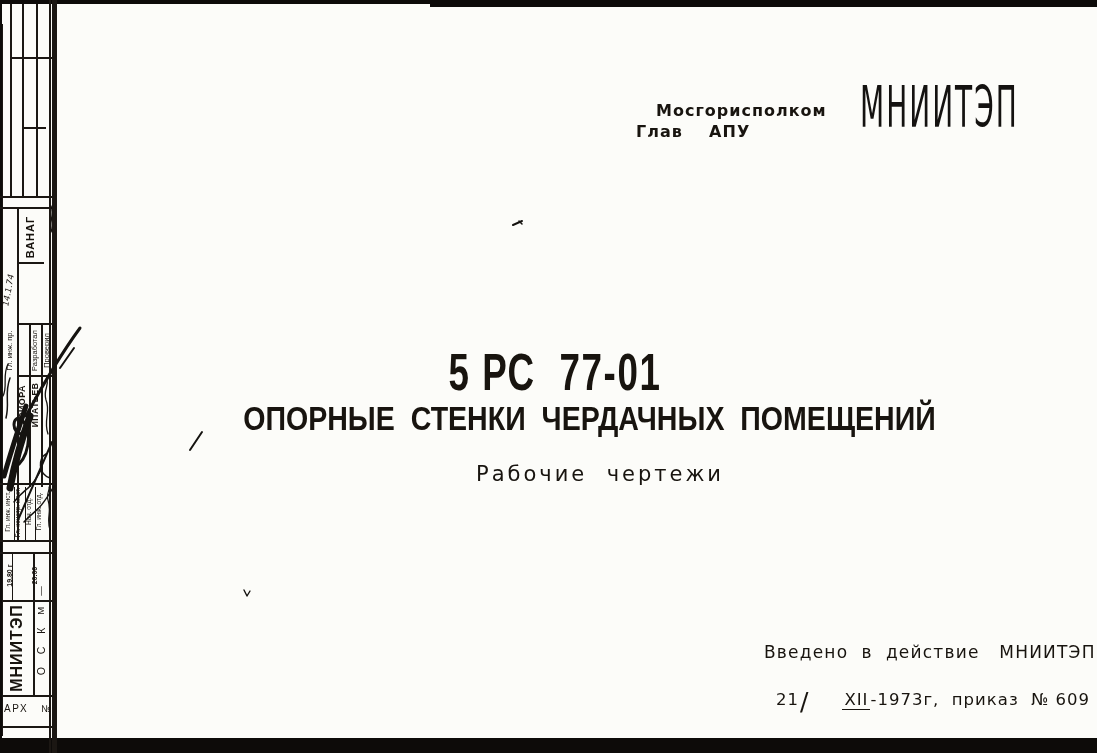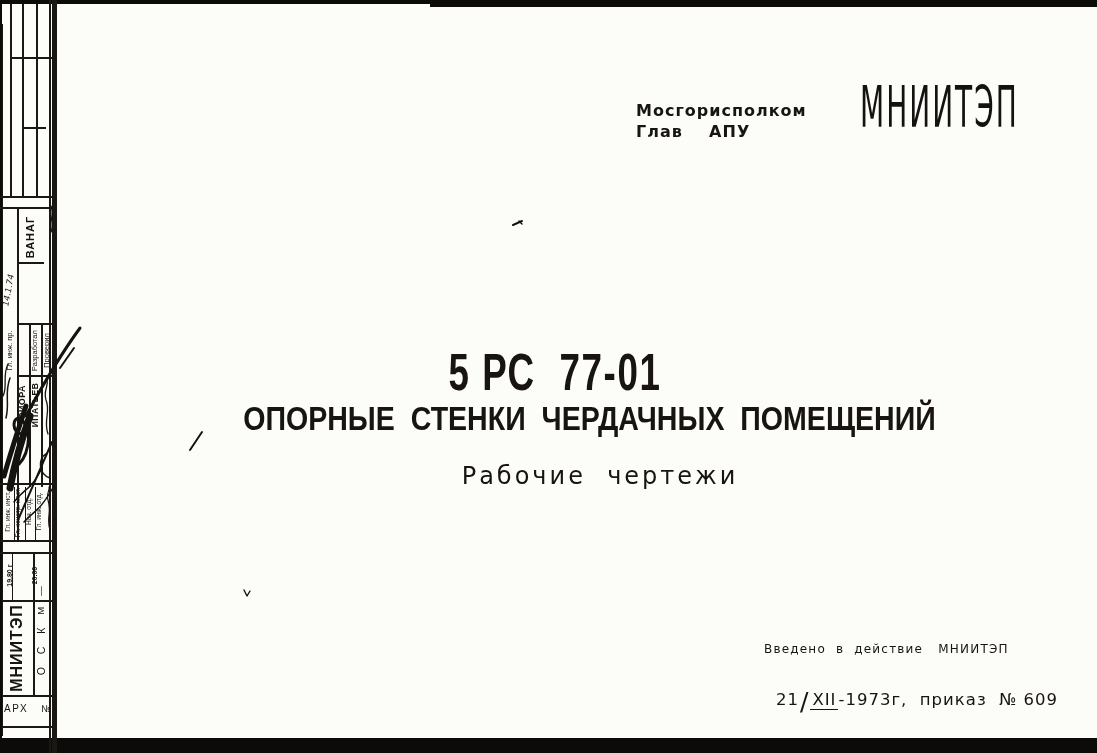--- a/index.html
+++ b/index.html
@@ -26,26 +26,26 @@
   }
   .series{
     font-weight:bold;font-size:46px;letter-spacing:2px;text-align:center;
     transform:scale(0.8,1.12);transform-origin:center top;
   }
   .doctitle{
     font-weight:bold;font-size:34px;letter-spacing:0px;text-align:center;
     transform:scaleX(0.84);transform-origin:center top;
   }
   .subtitle{
-    font-family:"DejaVu Sans",sans-serif;font-size:24px;letter-spacing:3px;text-align:center;
+    font-family:"DejaVu Sans",sans-serif;font-size:21px;letter-spacing:3px;text-align:center;
   }
-  .approval{font-family:"DejaVu Sans",sans-serif;font-size:12px;letter-spacing:1.2px;}
+  .approval{font-family:"DejaVu Sans",sans-serif;font-size:17px;letter-spacing:1.2px;}
   .approval2{font-family:"DejaVu Sans",sans-serif;font-size:16.5px;letter-spacing:1px;}
   .slash{font-size:25px;vertical-align:-5px;font-weight:400;padding:0 1px;}
-  .roman{border-bottom:1.6px solid #18140f;padding:0 2px;}
+  .roman{border-bottom:1.6px solid #18140f;padding:0 2px;margin-left:32px;}
   .stamp-label{font-size:7.5px;}
   .stamp-label-sm{font-size:6.5px;}
   .stamp-name{font-size:9px;font-weight:bold;letter-spacing:.5px;}
   .vanag{font-size:11px;font-weight:bold;letter-spacing:1px;}
   .mnii-v{font-size:16px;font-weight:bold;letter-spacing:1px;}
   .osk{font-size:10.5px;letter-spacing:5px;}
   .arh{font-size:10px;letter-spacing:1.5px;}
   .datecell{font-size:7px;font-weight:bold;text-align:center;line-height:1.2;}
   .scalem{font-size:9.5px;letter-spacing:2px;}
   svg.scrib{position:absolute;overflow:visible;}
@@ -161,21 +161,21 @@
       <path d="M6,92 L40,14" stroke-width="2"></path>
       <path d="M2,74 C12,60 18,64 30,40" stroke-width="1.5"></path>
       <path d="M12,94 C22,82 26,86 42,58" stroke-width="1.5"></path>
       <path d="M34,26 C26,30 26,46 38,50" stroke-width="1.5"></path>
     </svg>
     <svg class="scrib" style="left:44px;top:486px" width="10" height="48" viewBox="0 0 10 48">
       <path d="M6,44 C2,32 8,26 4,14 C2,8 6,4 5,1" stroke-width="1.2"></path>
     </svg>
   </div>
 
-  <div class="abs org" style="left:636px;top:101px">Мосгорисполком</div>
+  <div class="abs org" style="left:656px;top:101px">Мосгорисполком</div>
   <div class="abs org pre" style="left:636px;top:122px">Глав    АПУ</div>
   <div class="abs logo" style="left:860px;top:74px">МНИИТЭП</div>
 
   <div class="abs series pre" style="left:330px;top:342px;width:450px">5 РС  77-01</div>
   <div class="abs doctitle pre" style="left:180px;top:399px;width:790px">ОПОРНЫЕ  СТЕНКИ  ЧЕРДАЧНЫХ  ПОМЕЩЕНИЙ</div>
   <div class="abs subtitle pre" style="left:420px;top:462px;width:360px">Рабочие  чертежи</div>
 
   <div class="abs approval pre" style="left:764px;top:642px">Введено  в  действие   МНИИТЭП</div>
   <div class="abs approval2 pre" style="left:751px;top:668px">
     <span>21</span><span class="slash">/</span><span class="roman">ХII</span><span>-1973г,  приказ  № 609</span>

